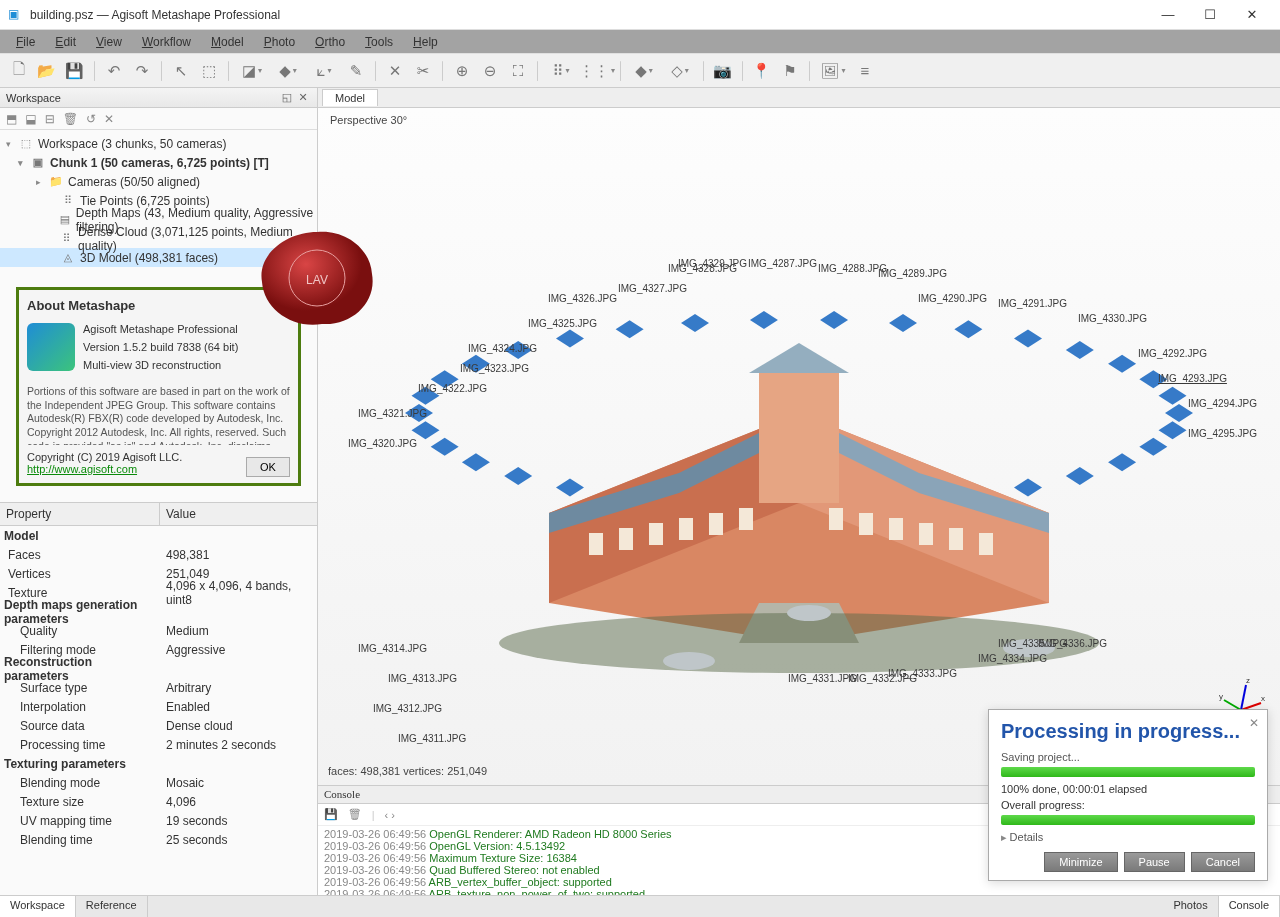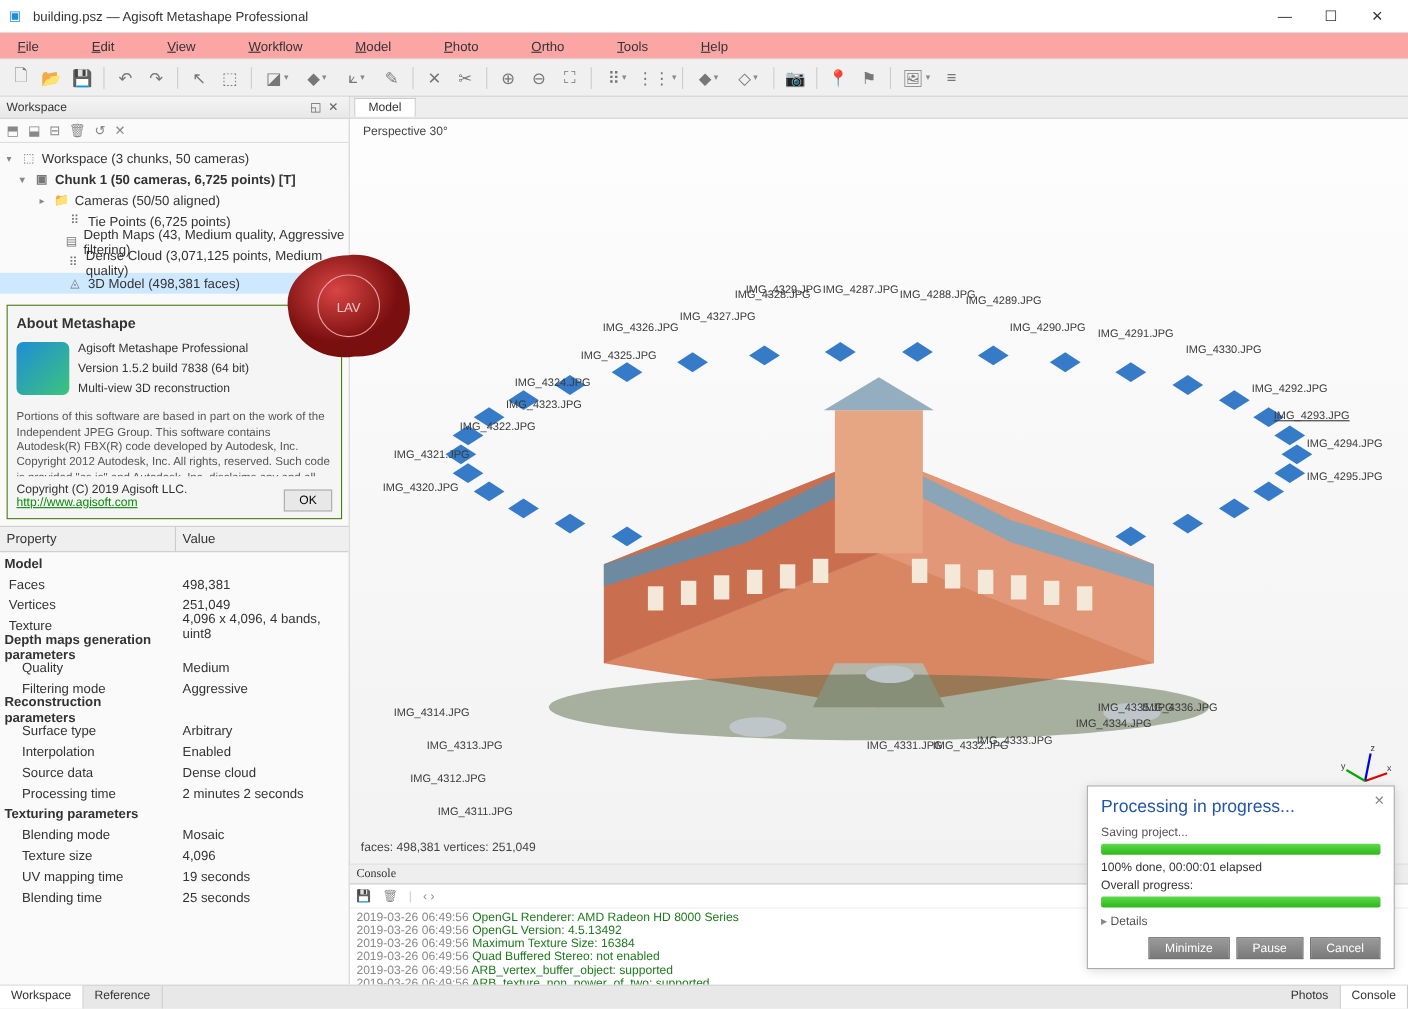--- a/index.html
+++ b/index.html
@@ -7,21 +7,21 @@
 
 
 .titlebar { height: 30px; background: #fff; display: flex; align-items: center; padding: 0 8px; border-bottom: 1px solid #ddd; }
 .titlebar .app-icon { width: 16px; height: 16px; margin-right: 6px; display: inline-block; }
 .titlebar .app-icon::before { content: "▣"; color: #1f8dd6; }
 .titlebar .title { flex: 1; }
 .win-btns { display: flex; gap: 2px; }
 .win-btn { width: 40px; height: 28px; display: flex; align-items: center; justify-content: center; font-size: 13px; cursor: pointer; }
 
 
-.menubar { height: 24px; background: #fca5a5; display: flex; align-items: center; padding: 0 6px; border-bottom: 1px solid #e0e0e0; gap: 28px; }
+.menubar { height: 24px; background: #a3a3a3; display: flex; align-items: center; padding: 0 6px; border-bottom: 1px solid #e0e0e0; }
 .menubar span { padding: 3px 10px; cursor: pointer; }
 .menubar span u { text-decoration: underline; }
 
 
 .toolbar { height: 34px; background: #f0f0f0; display: flex; align-items: center; padding: 0 6px; gap: 2px; border-bottom: 1px solid #ccc; }
 .tool { width: 26px; height: 26px; display: flex; align-items: center; justify-content: center; color: #777; cursor: pointer; font-size: 15px; border-radius: 2px; }
 .tool.sep { width: 1px; height: 20px; background: #ccc; margin: 0 4px; cursor: default; }
 .tool.dd::after { content: "▾"; font-size: 8px; margin-left: 2px; color: #888; }
 .tool.dd { width: 34px; }
 
@@ -38,21 +38,21 @@
 
 .tree { padding: 4px 0; font-size: 12px; }
 .tree-row { display: flex; align-items: center; height: 19px; padding-left: 6px; cursor: pointer; }
 .tree-row .tw { width: 12px; color: #888; font-size: 9px; }
 .tree-row .ic { width: 16px; text-align: center; color: #777; margin-right: 4px; font-size: 11px; }
 .tree-row.sel { background: #cde8ff; }
 
 .ws-toolbar { height: 22px; border-bottom: 1px solid #ddd; display: flex; align-items: center; gap: 8px; padding: 0 6px; color: #888; font-size: 12px; }
 
 
-.about { margin: 6px; padding: 8px; background: #f5f5f5; border: 1px solid #4d7c0f; font-size: 11px; position: relative; }
+.about { margin: 16px; padding: 8px; background: #f5f5f5; border: 3px solid #4d7c0f; font-size: 11px; position: relative; }
 .about h4 { font-size: 13px; font-weight: 600; margin-bottom: 10px; }
 .about .row { display: flex; gap: 8px; }
 .about .logo { width: 48px; height: 48px; background: linear-gradient(135deg,#1f8dd6,#3cc47c); border-radius: 6px; }
 .about .lines div { margin-bottom: 6px; }
 .about .legal { margin-top: 8px; font-size: 10.5px; color: #555; line-height: 1.3; max-height: 60px; overflow: hidden; }
 .about .copy { margin-top: 6px; font-size: 11px; }
 .about .link { color: #0a8a0a; text-decoration: underline; }
 .about .okbtn { position: absolute; right: 8px; bottom: 6px; width: 44px; height: 20px; background: #e8e8e8; border: 1px solid #aaa; font-size: 11px; cursor: pointer; }
 
 
@@ -87,21 +87,21 @@
 
 .console { height: 110px; border-top: 1px solid #ccc; background: #fff; font-family: Consolas, monospace; font-size: 11px; display: flex; flex-direction: column; }
 .console-hdr { height: 18px; background: #eee; border-bottom: 1px solid #ccc; padding: 2px 6px; font-family: "Segoe UI"; font-size: 11px; }
 .console-tools { height: 22px; display: flex; align-items: center; gap: 10px; padding: 0 6px; color: #888; border-bottom: 1px solid #eee; }
 .console-lines { flex: 1; overflow: hidden; padding: 2px 6px; }
 .console-lines div { white-space: nowrap; color: #888; }
 .console-lines .msg { color: #1f7a1f; }
 
 
 .progress { position: absolute; right: 12px; bottom: 36px; width: 280px; background: #fff; border: 1px solid #aaa; box-shadow: 0 2px 10px rgba(0,0,0,.15); padding: 10px 12px 8px; font-size: 12px; z-index: 100; }
-.progress .pt { font-size: 16px; font-weight: 400; color: #2255aa; margin-bottom: 8px; }
+.progress .pt { font-size: 20px; font-weight: 700; color: #2255aa; margin-bottom: 8px; }
 .progress .close { position: absolute; right: 8px; top: 6px; color: #888; cursor: pointer; }
 .progress .bar { height: 10px; background: linear-gradient(#5ed94a,#2fb81a); border-radius: 2px; margin: 4px 0 6px; }
 .progress .btns { display: flex; justify-content: flex-end; gap: 6px; margin-top: 8px; }
 .progress .btn { background: linear-gradient(#9a9a9a,#7a7a7a); color: #fff; padding: 3px 14px; font-size: 11px; border: 1px solid #666; cursor: pointer; }
 .progress .details { font-size: 11px; color: #555; margin-top: 6px; cursor: pointer; }
 .progress .details::before { content: "▸ "; color: #888; }
 
 
 .bottom-tabs { height: 22px; background: #e8e8e8; border-top: 1px solid #ccc; display: flex; }
 .bottom-tabs .bt { padding: 3px 10px; font-size: 11px; border-right: 1px solid #ccc; cursor: pointer; }

